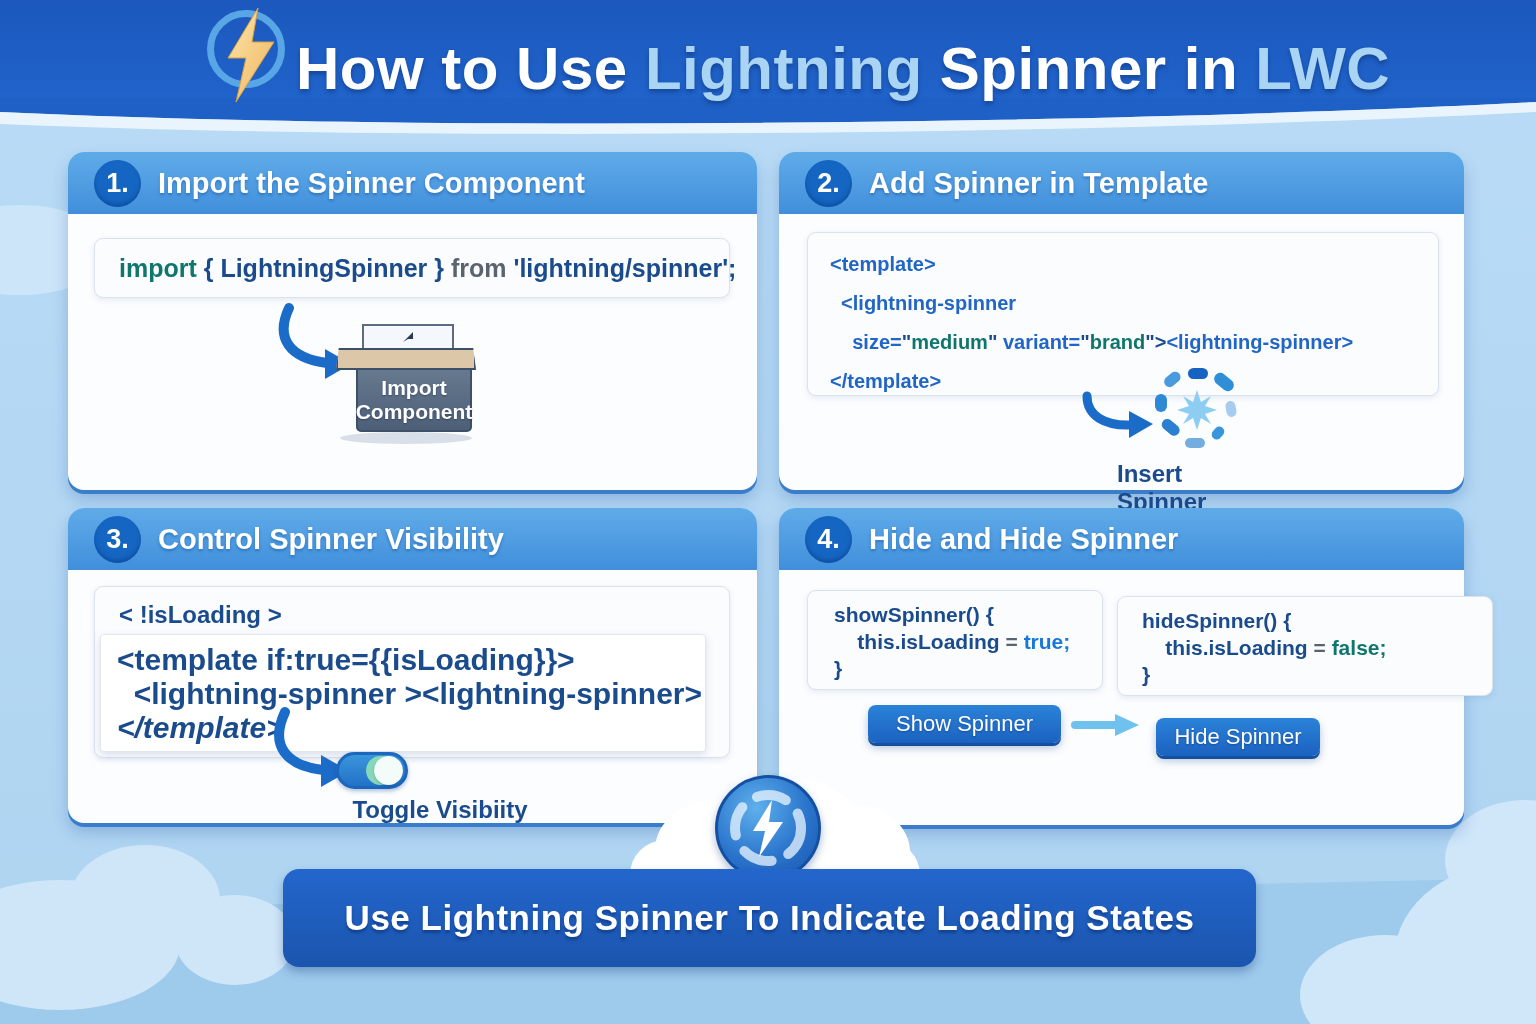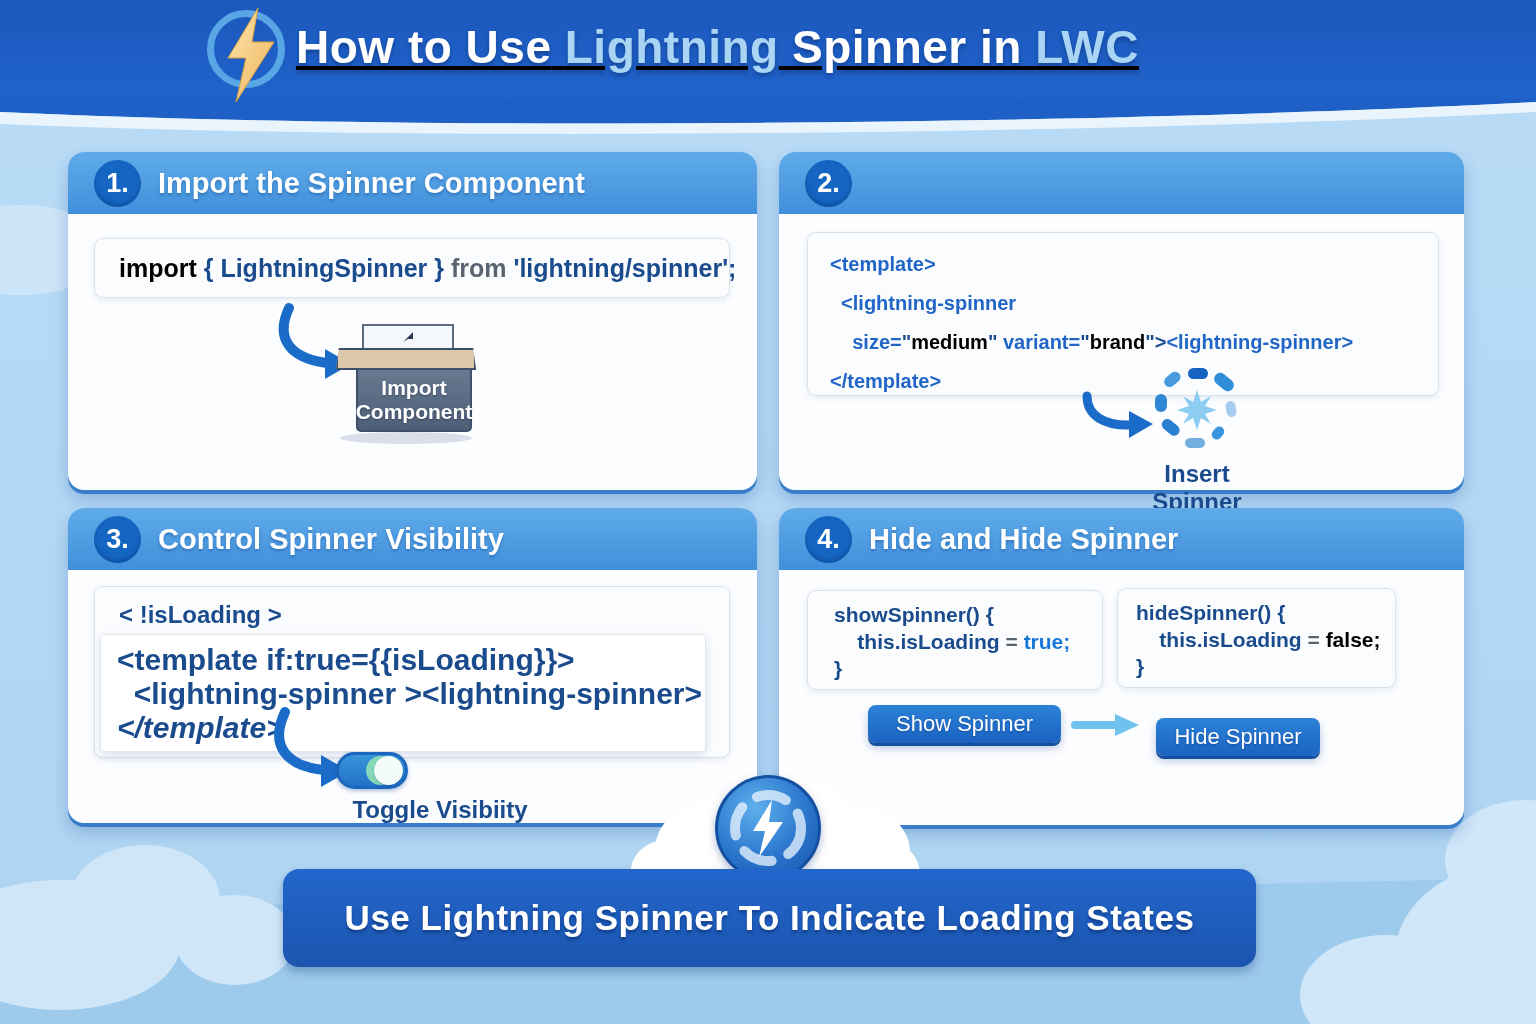--- a/index.html
+++ b/index.html
@@ -21,23 +21,23 @@
   .cloud.c-br3 { left:1445px; top:800px; width:160px; height:120px; background:#cfe7f9; }
 
   
   .header { position:absolute; left:0; top:0; width:1536px; height:98px;
             background:linear-gradient(#1c58bd,#2063ca);
             display:flex; align-items:center; z-index:5; }
   .header-curve { position:absolute; left:0; top:96px; width:1536px; height:44px; z-index:4; }
   .logo-ring { position:absolute; left:207px; top:10px; width:78px; height:78px;
                border:7px solid #58a6e6; border-radius:50%; z-index:6; }
   .logo-bolt { position:absolute; left:216px; top:6px; width:66px; height:100px; z-index:7; }
-  .page-title { position:absolute; left:296px; top:20px; width:1200px; z-index:6;
-                font-size:46px; font-weight:700; letter-spacing:0.5px;
-                text-shadow:0 3px 4px rgba(8,40,100,0.45); white-space:nowrap;text-decoration:underline; }
+  .page-title { position:absolute; left:296px; top:34px; width:1200px; z-index:6;
+                font-size:60px; font-weight:700; letter-spacing:0.5px;
+                text-shadow:0 3px 4px rgba(8,40,100,0.45); white-space:nowrap; }
   .tw { color:#ffffff; } .tb { color:#a9d4f4; }
 
   
   .panel { position:absolute; background:#fcfdff; border-radius:16px; z-index:3;
            box-shadow:0 4px 0 #3a7ecb, 0 9px 16px rgba(30,80,160,0.28); }
   .p1 { left:68px;  top:152px; width:689px; height:338px; }
   .p2 { left:779px; top:152px; width:685px; height:338px; }
   .p3 { left:68px;  top:508px; width:689px; height:315px; }
   .p4 { left:779px; top:508px; width:685px; height:317px; }
   .phead { height:62px; border-radius:16px 16px 0 0;
@@ -45,21 +45,21 @@
            display:flex; align-items:center; padding-left:26px; gap:17px; }
   .pnum { width:47px; height:47px; border-radius:50%; background:#1566c2; color:#fff;
           font-size:27px; font-weight:700; display:flex; align-items:center;
           justify-content:center; box-shadow:inset 0 -3px 4px rgba(0,40,110,0.35); }
   .ptitle { color:#fff; font-size:29px; font-weight:700;
             text-shadow:0 2px 3px rgba(15,75,150,0.45); }
 
   .codebox { position:absolute; background:#fbfcfe; border:1px solid #dbe2ec;
              border-radius:9px; box-shadow:0 2px 6px rgba(80,110,160,0.14); }
   .code-line { white-space:pre; font-weight:700; }
-  .tok-red  { color:#000000; }
+  .tok-red  { color:#0f766e; }
   .tok-navy { color:#1a4b8d; }
   .tok-navyi{ color:#1a4b8d; font-style:italic; }
   .tok-blue { color:#2166c6; }
   .tok-gray { color:#5a6470; font-weight:600; }
   .tok-bblue{ color:#1878d8; }
 
   
   .cb1 { left:26px; top:86px; width:636px; height:60px; padding:15px 24px; font-size:25px; }
   .arrow-svg { position:absolute; }
   .a1 { left:205px; top:150px; width:95px; height:82px; }
@@ -77,41 +77,41 @@
   .box-shadow { position:absolute; left:4px; top:108px; width:132px; height:12px;
                 border-radius:50%; background:rgba(40,70,110,0.16); }
 
   
   .cb2 { left:28px; top:80px; width:632px; height:164px; padding:12px 22px;
          font-size:20px; }
   .cb2 .code-line { line-height:39px; }
   .spinner-wrap { position:absolute; left:368px; top:208px; width:100px; height:100px; }
   .a2 { left:300px; top:238px; width:90px; height:56px; }
   .illo-label { position:absolute; color:#1a4b8d; font-size:24px; font-weight:700; }
-  .lbl2 { left:338px; top:308px; width:160px; text-align:center; }
+  .lbl2 { left:338px; top:308px; width:160px; text-align:left; }
 
   
   .cb3 { left:26px; top:78px; width:636px; height:172px; padding:14px 24px; font-size:24px; }
   .cb3-inner { position:absolute; left:32px; top:126px; width:606px; height:118px;
                background:#ffffff; border:1px solid #e1e7ef; border-radius:4px;
                box-shadow:0 3px 9px rgba(80,110,160,0.20); padding:8px 16px; }
   .cb3-inner .code-line { font-size:30px; line-height:34px; }
   .a3 { left:195px; top:196px; width:105px; height:92px; }
   .toggle { position:absolute; left:268px; top:244px; width:72px; height:37px;
             border-radius:19px; background:linear-gradient(#3a95da,#2272c8);
             border:3px solid #1b67bd; box-shadow:0 2px 4px rgba(20,70,140,0.35); }
   .toggle-green { position:absolute; right:10px; top:1px; width:29px; height:29px;
                   border-radius:50%; background:#86d8b8; }
   .toggle-knob { position:absolute; right:2px; top:1px; width:29px; height:29px;
                  border-radius:50%; background:#f3fcf9; box-shadow:0 1px 2px rgba(0,40,90,0.3); }
   .lbl3 { left:262px; top:288px; width:220px; text-align:center; }
 
   
   .cb4a { left:28px;  top:82px; width:296px; height:100px; padding:10px 26px; }
-  .cb4b { left:338px; top:80px; width:279px; height:100px; padding:10px 18px; }
+  .cb4b { left:338px; top:88px; width:376px; height:100px; padding:10px 24px; }
   .cb4a .code-line, .cb4b .code-line { font-size:21px; line-height:27px; }
   .btn { position:absolute; height:38px; border-radius:8px; border:none; cursor:pointer;
          background:linear-gradient(#2b82d8,#1b62c0); color:#fff; font-size:22px;
          font-weight:400; font-family:"Liberation Sans",sans-serif;
          box-shadow:0 3px 0 #14509e, 0 5px 8px rgba(20,70,140,0.3);
          text-shadow:0 1px 2px rgba(0,40,100,0.4); }
   .btn-show { left:89px;  top:197px; width:193px; }
   .btn-hide { left:377px; top:210px; width:164px; }
   .a4 { left:292px; top:205px; width:72px; height:24px; }
 
@@ -189,20 +189,21 @@
       </div>
       <div class="box-lid"></div>
       <div class="box-body">Import Component</div>
       <div class="box-shadow"></div>
     </div>
   </section>
 
   <section class="panel p2">
     <div class="phead">
       <div class="pnum">2.</div>
+      <div class="ptitle">Add Spinner in Template</div>
     </div>
     <div class="codebox cb2">
       <div class="code-line"><span class="tok-blue">&lt;template&gt;</span></div>
       <div class="code-line"><span class="tok-blue">  &lt;lightning-spinner</span></div>
       <div class="code-line"><span class="tok-blue">    size=</span><span class="tok-navy">"</span><span class="tok-red">medium</span><span class="tok-navy">" </span><span class="tok-blue">variant=</span><span class="tok-navy">"</span><span class="tok-red">brand</span><span class="tok-navy">"&gt;</span><span class="tok-blue">&lt;lightning-spinner&gt;</span></div>
       <div class="code-line"><span class="tok-blue">&lt;/template&gt;</span></div>
     </div>
     <svg class="arrow-svg a2" viewBox="0 0 90 56">
       <path d="M8,6 C8,26 26,36 52,35" fill="none" stroke="#1b6cc8" stroke-width="9" stroke-linecap="round"></path>
       <polygon points="74,34 50,21 50,48" fill="#1b6cc8"></polygon>

